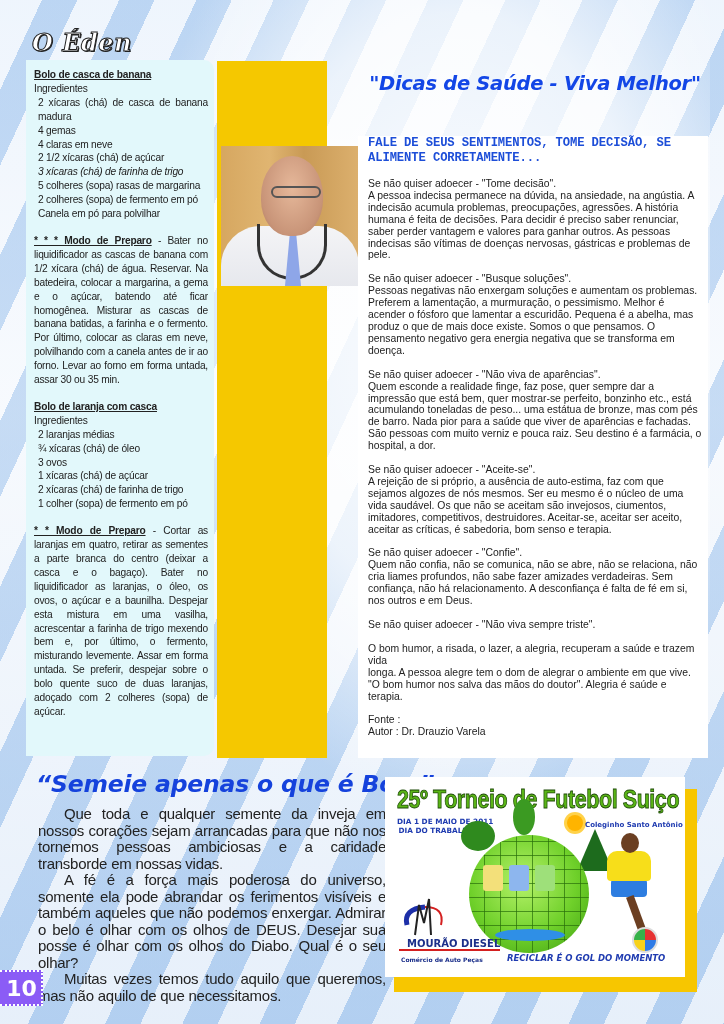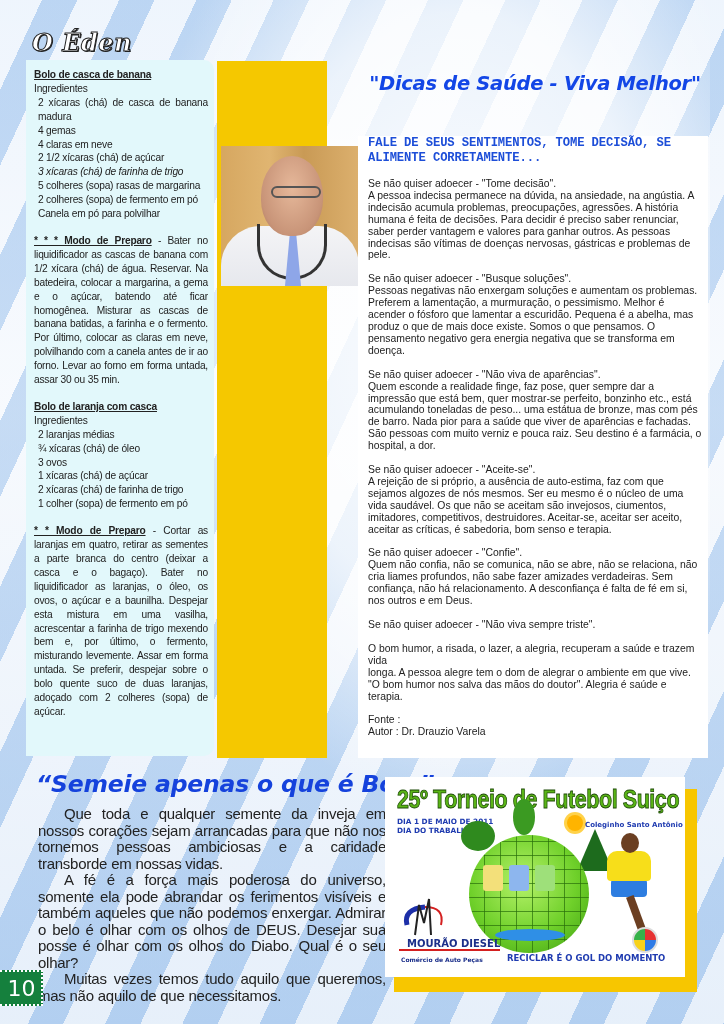--- a/index.html
+++ b/index.html
@@ -85,31 +85,31 @@
     font-size:23.5px; color:#1542dc; letter-spacing:-0.2px;
   }
   .semeie-body {
     position:absolute; left:38px; top:806px; width:348px;
     font-family:"Liberation Sans", sans-serif; font-size:15px; line-height:16.5px; color:#222;
     text-align:justify; letter-spacing:-0.25px;
   }
   .semeie-body p { margin:0; text-indent:26px; }
   .page-number {
     position:absolute; left:0; top:970px; width:43px; height:36px;
-    background:#15803d; border:2px dotted #fff; border-left:none; box-sizing:border-box;
-    color:#fff; font-family:"DejaVu Sans", sans-serif; font-weight:normal; font-size:22px;
+    background:#8b5cf6; border:2px dotted #fff; border-left:none; box-sizing:border-box;
+    color:#fff; font-family:"DejaVu Sans", sans-serif; font-weight:bold; font-size:22px;
     display:flex; align-items:center; justify-content:center; padding-left:2px;
   }
   .poster-frame {
     position:absolute; left:394px; top:789px; width:303px; height:203px;
     background:#f7c600;
   }
   .poster {
     position:absolute; left:385px; top:777px; width:300px; height:200px;
-    background:#fff; overflow:hidden;
+    background:#fff; overflow:hidden;text-align:center;
   }
   .poster .ptitle {
     position:absolute; left:12px; top:8px; white-space:nowrap;
     font-family:"Liberation Sans", sans-serif; font-weight:bold; font-size:25px;
     color:#5ab516; -webkit-text-stroke:0.8px #1e4a08; transform:scaleX(0.86); transform-origin:left top;
     letter-spacing:-0.5px;
   }
   .poster .pdate {
     position:absolute; left:12px; top:40px;
     font-family:"DejaVu Sans", sans-serif; font-weight:bold; font-size:7.3px; line-height:9px; color:#1f3bb0;
@@ -172,21 +172,21 @@
     position:absolute; left:14px; top:161px;
     font-family:"DejaVu Sans", sans-serif; font-weight:bold; font-size:10px; color:#1b2f8a;
     border-bottom:2px solid #d42020; padding-bottom:0;padding-left:8px;
   }
   .poster .brand-sub {
     position:absolute; left:16px; top:179px;
     font-family:"DejaVu Sans", sans-serif; font-weight:bold; font-size:6px; color:#1b2f8a;
   }
   .poster .slogan {
     position:absolute; left:122px; top:176px;
-    font-family:"DejaVu Sans", sans-serif; font-weight:bold; font-size:8.5px; color:#1f3bb0; white-space:nowrap;
+    font-family:"DejaVu Sans", sans-serif; font-weight:bold; font-size:8.5px; color:#1f3bb0; white-space:nowrap;font-style:italic;
   }
 </style>
 </head>
 <body>
 
 <div class="center-glow"></div>
 
 <div class="logo-title">O Éden</div>
 
 <div class="recipe-panel">

